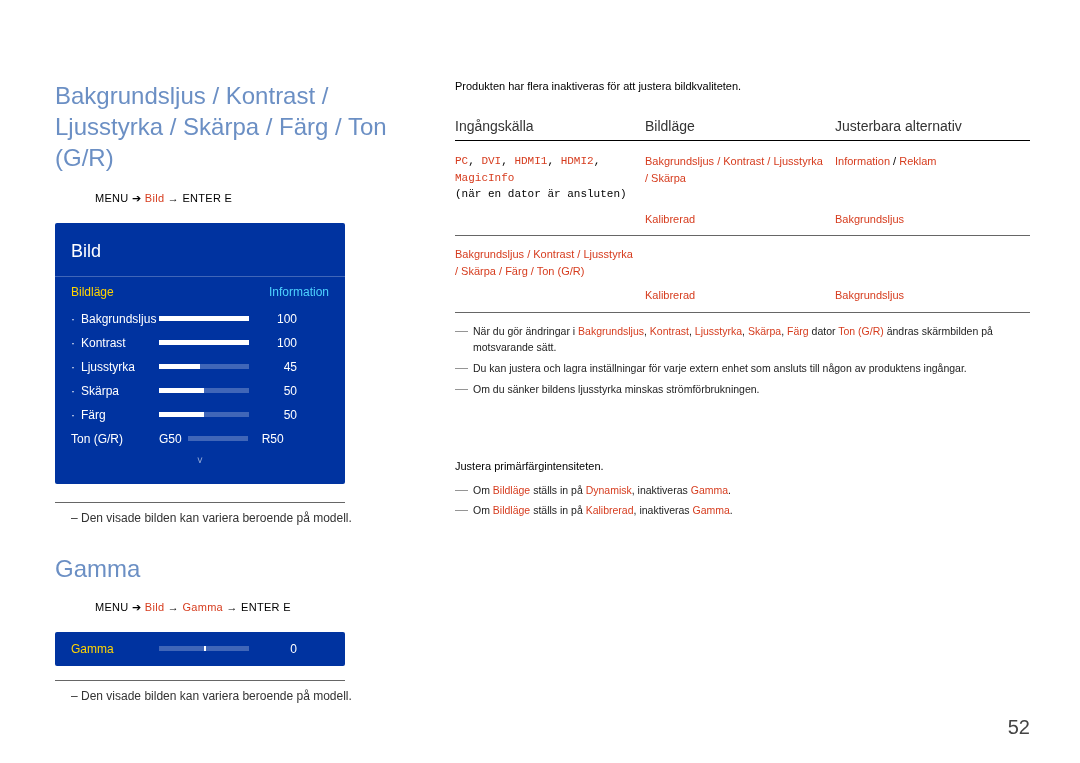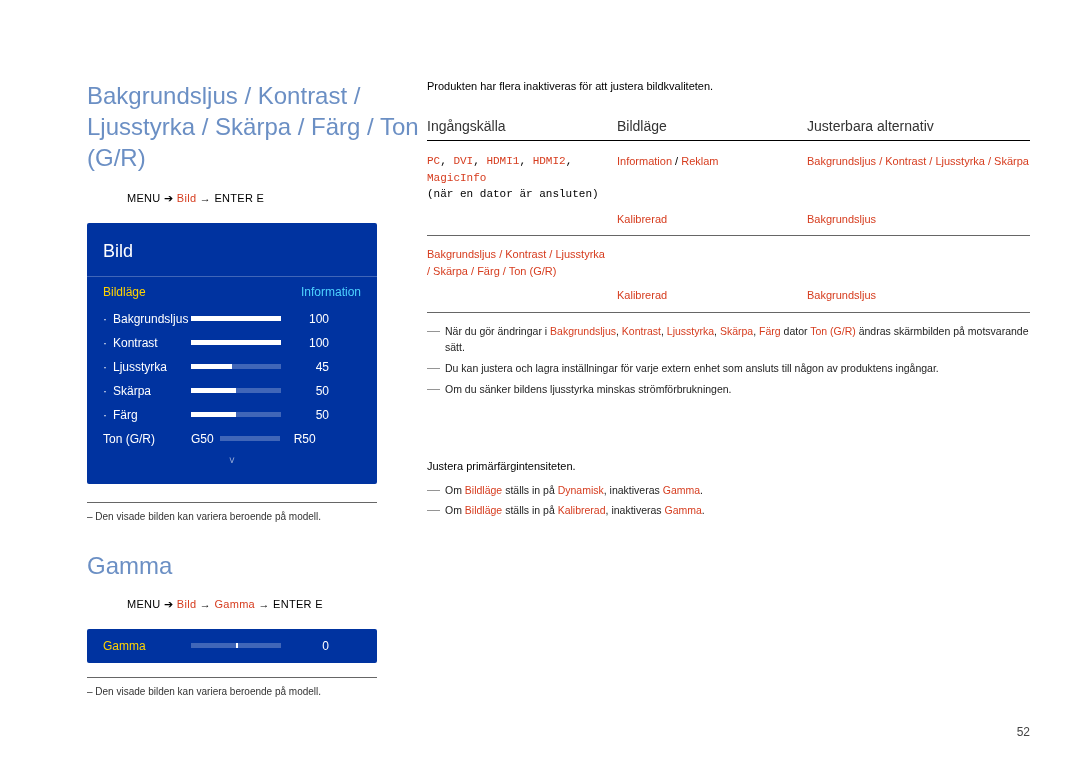--- a/index.html
+++ b/index.html
@@ -6,22 +6,23 @@
   body {
     font-family: Arial, Helvetica, sans-serif;
     background: #fff;
     width: 1080px;
     height: 763px;
     position: relative;
     font-size: 12px;
     color: #000;
   }
   .page {
-    padding: 80px 50px 30px 87px;
-    display: flex;
+    padding: 80px 50px 30px 55px;
+    display: flex;
+    gap: 60px;
   }
   .left-col {
     width: 340px;
     flex-shrink: 0;
   }
   .right-col {
     flex: 1;
   }
   .main-heading {
     font-size: 24px;
@@ -85,23 +86,24 @@
   .osd-tone { padding: 5px 16px; font-size: 12px; display: flex; align-items: center; }
   .osd-tone .label { flex: 0 0 88px; }
   .osd-tone .gr { display: flex; align-items: center; }
   .osd-tone .tag { margin-right: 6px; }
   .osd-tone .bar2 {
     width: 60px; height: 5px; background: rgba(255,255,255,0.25); margin-right: 14px;
   }
   .osd-chevron { text-align: center; padding: 4px 0; opacity: 0.6; font-size: 10px; }
   .sep-line { border: none; border-top: 0.5px solid #666; margin: 14px 0 8px 0; width: 290px; }
   .footnote-small {
-    font-size: 10px;
+    font-size: 12px;
     color: #333;
     width: 290px;
+    margin-left: 16px;
   }
   .gamma-heading {
     font-size: 24px;
     color: #6b8fc4;
     font-weight: normal;
     margin-top: 30px;
     margin-bottom: 18px;
   }
   .gamma-panel {
     background: #0033a0;
@@ -148,21 +150,21 @@
   .note-list { font-size: 10.5px; line-height: 1.6; color: #222; }
   .note-list .note-item { display: flex; margin-bottom: 4px; }
   .note-list .dash { flex: 0 0 18px; color: #888; font-size: 13px; line-height: 1.2; }
   .note-list .txt { flex: 1; }
   .right-section2 { margin-top: 62px; }
   .right-section2 .intro { font-size: 11px; margin-bottom: 10px; }
   .page-num {
     position: absolute;
     right: 50px;
     bottom: 24px;
-    font-size: 12px;
+    font-size: 20px;
     color: #444;
   }
   .segment { white-space: normal; font-family: Liberation Mono, monospace; }
 </style>
 </head>
 <body>
 
 <div class="page">
 
   <div class="left-col">
@@ -270,24 +272,24 @@
       <div>Justerbara alternativ</div>
     </div>
     <hr class="thick-hr">
 
     <div class="data-row">
       <div class="segment">
         <span class="hl">PC</span><span>, </span><span class="hl">DVI</span><span>, </span><span class="hl">HDMI1</span><span>, </span><span class="hl">HDMI2</span><span>, </span><span class="hl">MagicInfo</span><br>
         <span>(när en dator är ansluten)</span>
       </div>
       <div>
+        <span class="hl">Bakgrundsljus / Kontrast / Ljusstyrka / Skärpa</span>
+      </div>
+      <div>
         <span class="hl">Information</span><span> / </span><span class="hl">Reklam</span>
-      </div>
-      <div>
-        <span class="hl">Bakgrundsljus / Kontrast / Ljusstyrka / Skärpa</span>
       </div>
     </div>
 
     <div class="data-row">
       <div></div>
       <div><span class="hl">Kalibrerad</span></div>
       <div><span class="hl">Bakgrundsljus</span></div>
     </div>
 
     <hr class="thin-hr">

